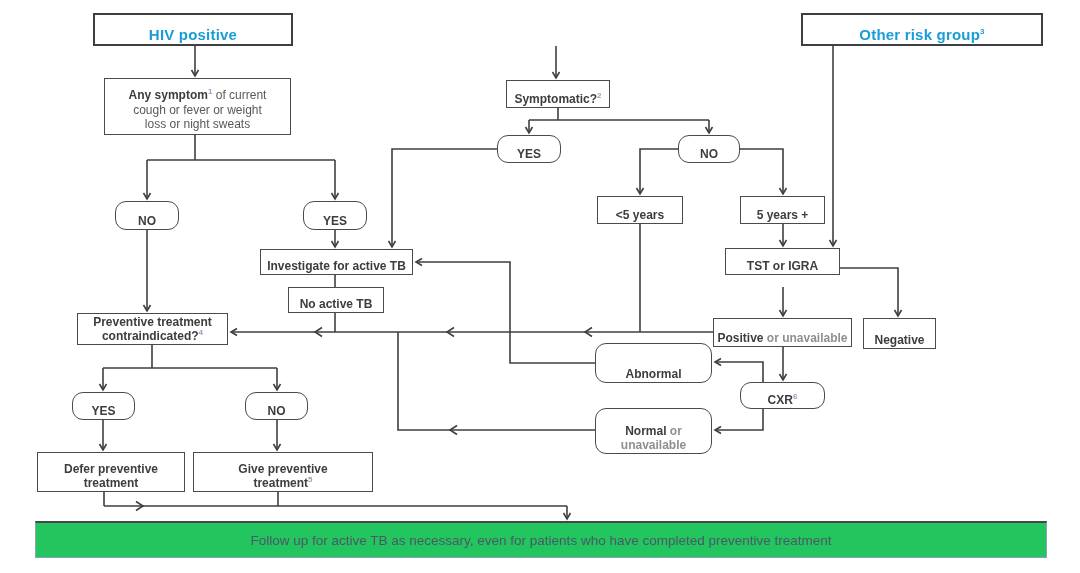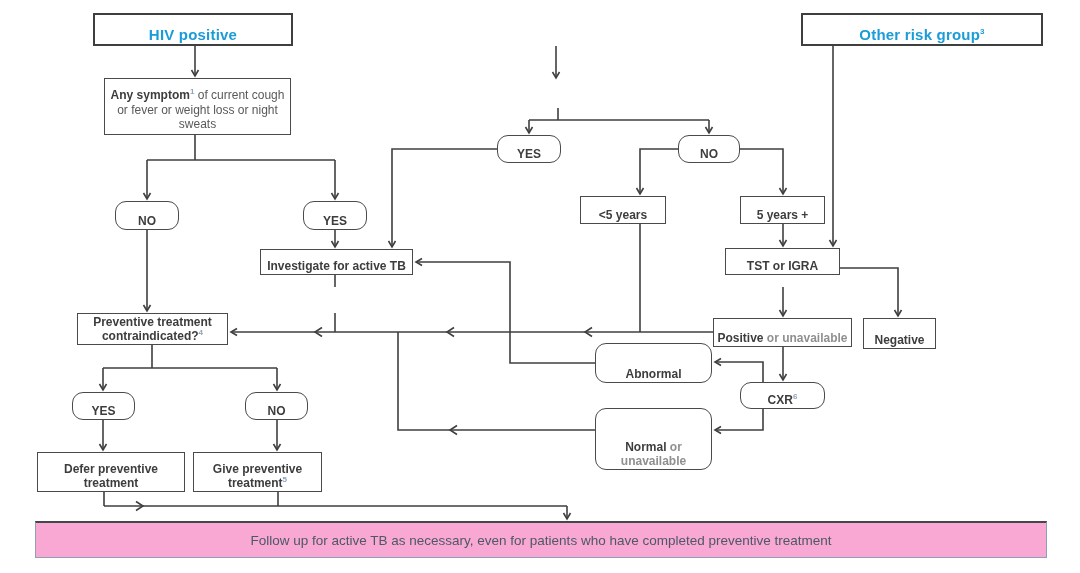--- a/index.html
+++ b/index.html
@@ -8,21 +8,21 @@
   .box{position:absolute;z-index:2;background:#ffffff;border:1.6px solid #4a4a4a;
        display:flex;flex-direction:column;align-items:center;justify-content:flex-end;
        text-align:center;color:#3d3d3d;font-weight:bold;font-size:12px;line-height:1.22;
        box-sizing:border-box;}
   .pill{border-radius:11px;}
   .hdr{border-width:2px;border-color:#3f3f3f;font-size:15px;color:#1a9cd8;letter-spacing:.2px;}
   .hdr sup{color:#1a9cd8;}
   sup{font-size:8px;line-height:0;color:#8ea3bd;font-weight:bold;}
   .reg{font-weight:normal;color:#595959;}
   .lite{font-weight:bold;color:#8f8f8f;}
-  .footerbar{position:absolute;z-index:2;background:#f9a8d4;border:1px solid #8ca0b8;
+  .footerbar{position:absolute;z-index:2;background:#22c55e;border:1px solid #8ca0b8;
        border-top:2.5px solid #474747;display:flex;align-items:center;justify-content:center;
        font-size:13.5px;color:#4c5866;box-sizing:border-box;font-weight:normal;}
 </style>
 </head>
 <body>
 
 <div class="canvas">
 
   <svg width="1080" height="573" viewBox="0 0 1080 573">
     <defs>
@@ -81,83 +81,89 @@
     </g>
   </svg>
 
   <div class="box hdr" style="left:93px;top:13px;width:200px;height:33px">
     <span>HIV positive</span>
   </div>
   <div class="box hdr" style="left:801px;top:13px;width:242px;height:33px">
     <span><span>Other risk group</span><sup>3</sup></span>
   </div>
 
-  <div class="box" style="left:104px;top:78px;width:187px;height:57px;padding:2px 2px">
+  <div class="box" style="left:104px;top:78px;width:187px;height:57px;padding:2px 20px">
     <span><b>Any symptom</b><sup>1</sup><span class="reg"> of current cough or fever or weight loss or night sweats</span></span>
   </div>
   <div class="box pill" style="left:115px;top:201px;width:64px;height:29px">
     <span>NO</span>
   </div>
   <div class="box pill" style="left:303px;top:201px;width:64px;height:29px">
     <span>YES</span>
   </div>
 
+  <div class="box" style="left:506px;top:80px;width:104px;height:28px">
+    <span><span>Symptomatic?</span><sup>2</sup></span>
+  </div>
   <div class="box pill" style="left:497px;top:135px;width:64px;height:28px">
     <span>YES</span>
   </div>
   <div class="box pill" style="left:678px;top:135px;width:62px;height:28px">
     <span>NO</span>
   </div>
-  <div class="box" style="left:580px;top:196px;width:86px;height:28px">
+  <div class="box" style="left:597px;top:196px;width:86px;height:28px">
     <span>&lt;5 years</span>
   </div>
   <div class="box" style="left:740px;top:196px;width:85px;height:28px">
     <span>5 years +</span>
   </div>
   <div class="box" style="left:725px;top:248px;width:115px;height:27px">
     <span>TST or IGRA</span>
   </div>
 
   <div class="box" style="left:260px;top:249px;width:153px;height:26px">
     <span>Investigate for active TB</span>
+  </div>
+  <div class="box" style="left:288px;top:287px;width:96px;height:26px">
+    <span>No active TB</span>
   </div>
 
   <div class="box" style="left:713px;top:318px;width:139px;height:29px">
     <span><b>Positive</b><span class="lite"> or unavailable</span></span>
   </div>
   <div class="box" style="left:863px;top:318px;width:73px;height:31px">
     <span>Negative</span>
   </div>
 
   <div class="box pill" style="left:740px;top:382px;width:85px;height:27px">
     <span><span>CXR</span><sup>6</sup></span>
   </div>
   <div class="box pill" style="left:595px;top:343px;width:117px;height:40px">
     <span>Abnormal</span>
   </div>
-  <div class="box pill" style="left:595px;top:408px;width:117px;height:62px">
+  <div class="box pill" style="left:595px;top:408px;width:117px;height:46px">
     <span><b>Normal</b><span class="lite"> or</span></span>
     <span class="lite">unavailable</span>
   </div>
 
   <div class="box" style="left:77px;top:313px;width:151px;height:32px">
     <span>Preventive treatment</span>
     <span><span>contraindicated?</span><sup>4</sup></span>
   </div>
   <div class="box pill" style="left:72px;top:392px;width:63px;height:28px">
     <span>YES</span>
   </div>
   <div class="box pill" style="left:245px;top:392px;width:63px;height:28px">
     <span>NO</span>
   </div>
   <div class="box" style="left:37px;top:452px;width:148px;height:40px">
     <span>Defer preventive</span>
     <span>treatment</span>
   </div>
-  <div class="box" style="left:193px;top:452px;width:129px;height:40px">
+  <div class="box" style="left:193px;top:452px;width:180px;height:40px">
     <span>Give preventive</span>
     <span><span>treatment</span><sup>5</sup></span>
   </div>
 
   <div class="footerbar" style="left:35px;top:521px;width:1012px;height:37px">
     <span>Follow up for active TB as necessary, even for patients who have completed preventive treatment</span>
   </div>
 
 </div>
 

